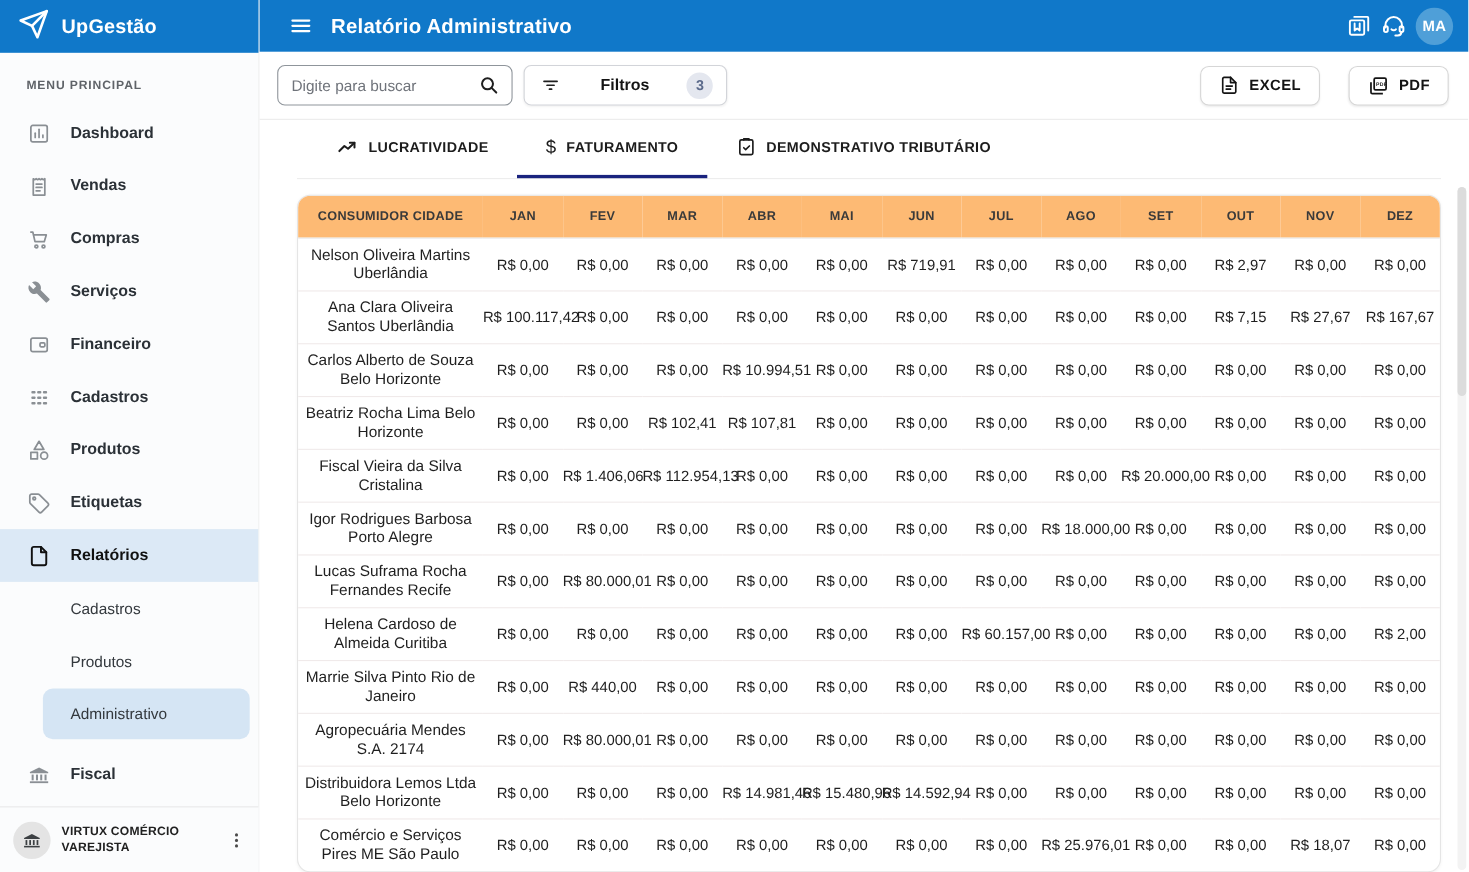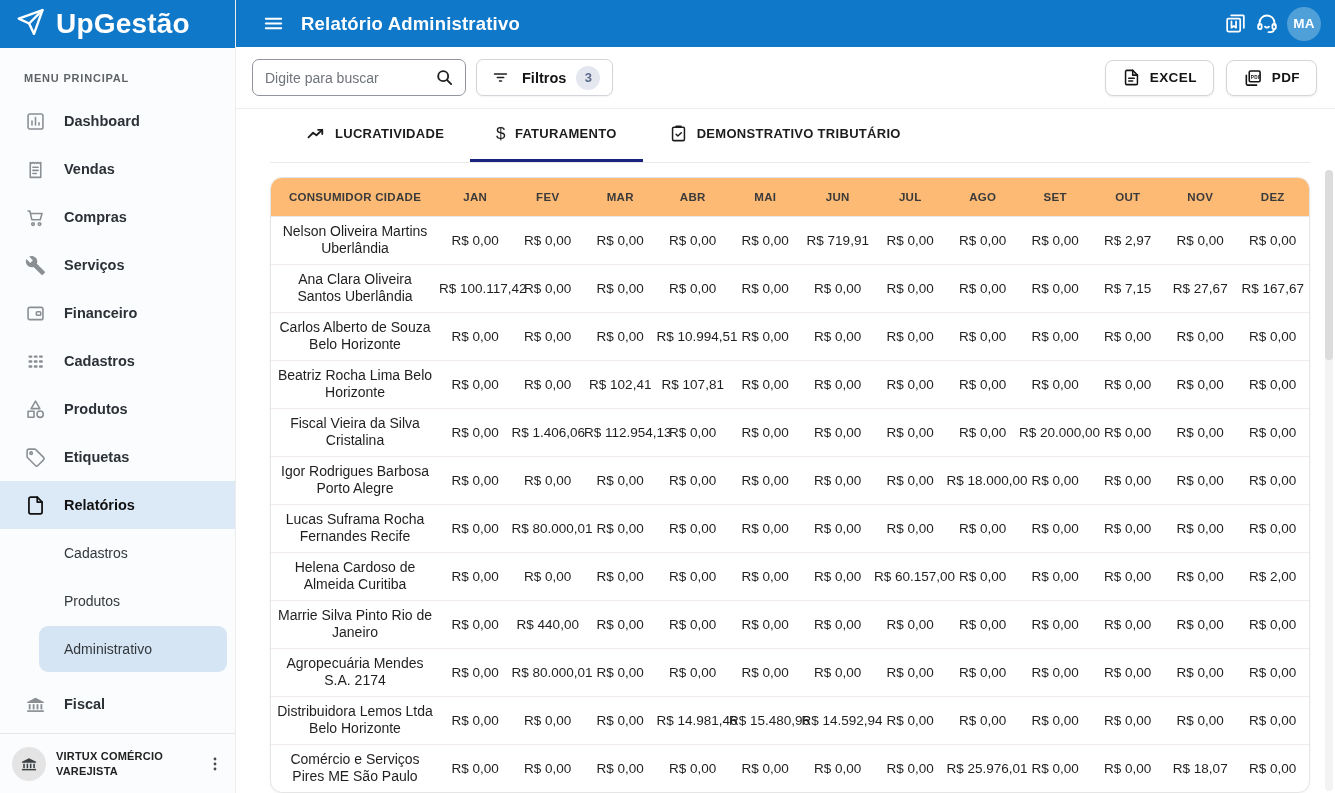--- a/index.html
+++ b/index.html
@@ -11,21 +11,21 @@
     --hl:#dce9f6;
     --hl2:#d5e5f4;
   }
   .app{ display:flex; width:1335px; height:793px; }
 
   
   .sidebar{ width:236px; min-width:236px; height:793px; background:#fbfcfd;
     border-right:1px solid #ececec; display:flex; flex-direction:column; position:relative;}
   .logo-bar{ height:48px; background:var(--primary); display:flex; align-items:center; padding-left:15px; }
   .logo-bar svg{ width:30px; height:30px; }
-  .brand{ color:#fff; font-size:28px; font-weight:600; margin-left:11px; letter-spacing:.2px;}
+  .brand{ color:#fff; font-size:18px; font-weight:600; margin-left:11px; letter-spacing:.2px;}
   .menu-label{ font-size:11px; font-weight:700; color:#5f6368; letter-spacing:.8px; margin:24px 0 13px 24px;}
   .nav{ flex:1; overflow:hidden; }
   .nav-item{ height:48px; display:flex; align-items:center; padding-left:24px; cursor:pointer; }
   .nav-item .ico{ width:22px; height:22px; display:flex; align-items:center; justify-content:center; color:#8a8f94;}
   .nav-item .lbl{ margin-left:18px; font-size:14.5px; font-weight:600; color:#2b3137;}
   .nav-item.active{ background:var(--hl); }
   .nav-item.active .ico{ color:#111; }
   .nav-item.active .lbl{ color:#111; }
   .sub-item{ height:48px; display:flex; align-items:center; padding-left:64px; font-size:14px; color:#33383d; cursor:pointer;}
   .sub-item.active{ background:var(--hl2); border-radius:9px; margin:1px 8px 1px 39px; padding-left:25px; height:46px;}
@@ -43,26 +43,26 @@
   .top-icon{ color:#fff; cursor:pointer; display:flex; }
   .avatar{ width:34px; height:34px; border-radius:50%; background:#4f9fd8; color:#fff; font-size:13.5px; font-weight:700;
     display:flex; align-items:center; justify-content:center; cursor:pointer; letter-spacing:.3px;}
 
   .toolbar{ height:63px; display:flex; align-items:center; padding:0 18px 0 16px; border-bottom:1px solid #ececec;justify-content:center;}
   .search-box{ width:214px; height:37px; border:1px solid #8f959b; border-radius:7px; display:flex; align-items:center; padding:0 10px 0 12px; background:#fff;}
   .search-box input{ border:none; outline:none; flex:1; font-size:14px; font-family:"Liberation Sans",sans-serif; color:#222; background:transparent; min-width:0;}
   .search-box input::placeholder{ color:#6f737a; }
   .search-box .s-ico{ color:#1f1f1f; display:flex; cursor:pointer;}
   .filters-btn{ height:37px; margin-left:10px; border:1px solid #d2d4d9; border-radius:7px; background:#fff;
-    display:flex; align-items:center; padding:0 12px 0 14px; cursor:pointer; box-shadow:0 1px 2px rgba(0,0,0,.05);}
+    display:flex; align-items:center; padding:0 12px 0 14px; cursor:pointer; box-shadow:0 1px 2px rgba(0,0,0,.05);gap:24px;}
   .filters-btn .f-ico{ color:#1f1f1f; display:flex;}
   .filters-btn .f-lbl{ font-size:14.5px; font-weight:700; color:#141414; margin:0 10px 0 12px;}
   .badge{ width:24px; height:24px; border-radius:50%; background:#e4e7ef; color:#5c6b8c; font-size:13px; font-weight:600;
     display:flex; align-items:center; justify-content:center;}
-  .export{ margin-left:auto; display:flex; gap:12px;}
+  .export{ margin-left:auto; display:flex; gap:26px;}
   .export-btn{ height:36px; background:#fff; border:1px solid #d6d6d6; border-radius:8px; display:flex; align-items:center;
     padding:0 16px; cursor:pointer; box-shadow:0 1px 2px rgba(0,0,0,.08); font-size:13.5px; font-weight:700; color:#141414; letter-spacing:.4px;}
   .export-btn .e-ico{ display:flex; margin-right:9px; color:#141414;}
 
   .tabs-row{ height:55px; margin:0 25px 0 34px; border-bottom:1px solid #e9e9e9; display:flex; align-items:stretch; padding-left:10px;}
   .tab{ display:flex; align-items:center; padding:0 26px; cursor:pointer; font-size:13px; font-weight:700; color:#1c1c1c;
     letter-spacing:.3px; border-bottom:3px solid transparent; }
   .tab .t-ico{ display:flex; margin-right:9px; color:#1c1c1c; align-items:center;}
   .tab.active{ border-bottom-color:var(--navy); }
   .dollar{ font-size:17px; font-weight:500; }

